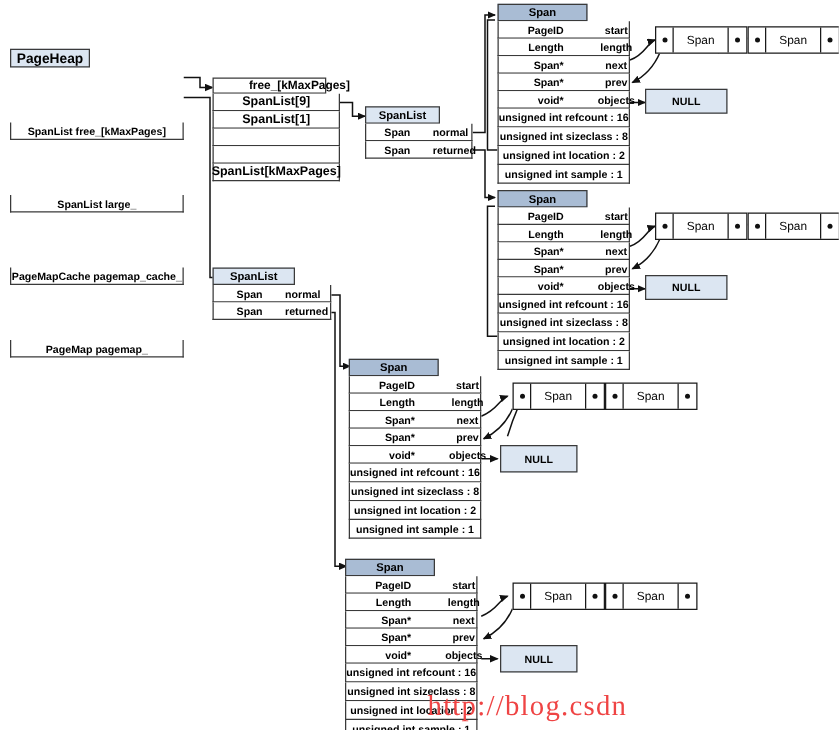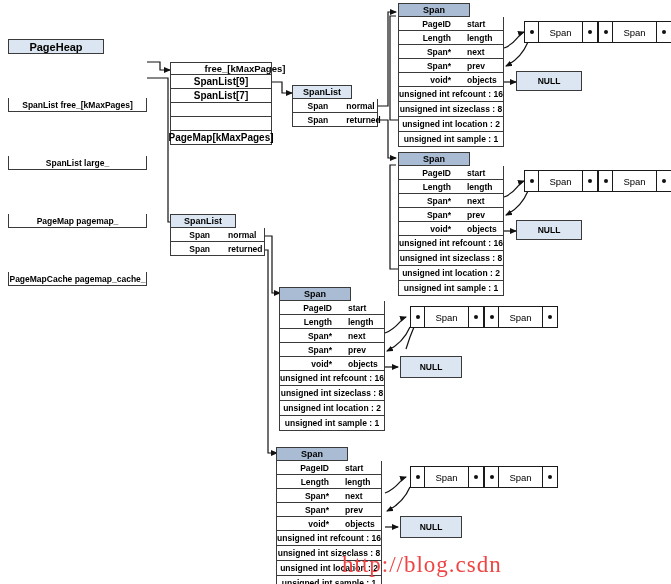--- a/index.html
+++ b/index.html
@@ -20,21 +20,21 @@
   }
   .hdr.blue{background:#a9bcd4;}
   .row{
     box-sizing:border-box;border:1px solid #3a3a3a;border-top:none;
     background:#ffffff;
     display:flex;align-items:center;
     font-size:8.5px;
     white-space:nowrap;
   }
   .row .k{flex:0 0 50%;text-align:right;padding-right:6px;font-weight:bold;}
-  .row .v{flex:0 0 50%;text-align:left;padding-left:10px;font-weight:bold;}
+  .row .v{flex:0 0 50%;text-align:center;padding-left:10px;font-weight:bold;}
   .row.full{justify-content:center;font-weight:bold;}
 
   
   .ph-hdr{font-size:11px;}
   .ph-row{font-size:8.5px;justify-content:center;font-weight:bold;margin-top:44px;}
 
   
   .fa-hdr{font-size:9.5px;font-weight:bold;background:#ffffff;}
   .fa-row{font-size:10px;justify-content:center;font-weight:bold;}
 
@@ -138,34 +138,34 @@
       <path d="M385,493 C398,488 400,479 406,477" marker-end="url(#ah)"></path>
       <path d="M410,487 C404,501 395,507 387,511" marker-end="url(#ah)"></path>
       <path d="M458,477 C468,469 478,471 484,476" marker-end="url(#ah)"></path>
       <path d="M482,483 C472,489 464,487 458,482" marker-end="url(#ah)"></path>
       <path d="M534,477 L548,473" marker-end="url(#ah)"></path>
       <path d="M385,527 L398,527" marker-end="url(#ah)"></path>
     </g>
   </svg>
 
   <div class="box" style="left:8px;top:39px;width:139px;">
-    <div class="hdr ph-hdr" style="width:96px;height:15px;">PageHeap</div>
+    <div class="hdr ph-hdr" style="width:64px;height:15px;">PageHeap</div>
     <div class="row ph-row" style="height:14px;">SpanList free_[kMaxPages]</div>
     <div class="row ph-row" style="height:14px;">SpanList large_</div>
+    <div class="row ph-row" style="height:14px;">PageMapCache pagemap_cache_</div>
     <div class="row ph-row" style="height:14px;">PageMap pagemap_</div>
-    <div class="row ph-row" style="height:14px;">PageMapCache pagemap_cache_</div>
   </div>
 
   <div class="box" style="left:170px;top:62px;width:102px;">
-    <div class="hdr fa-hdr" style="width:102px;height:13px;padding-left:48px;">free_[kMaxPages]</div>
+    <div class="hdr fa-hdr" style="width:91px;height:13px;padding-left:48px;">free_[kMaxPages]</div>
     <div class="row fa-row" style="height:14px;">SpanList[9]</div>
-    <div class="row fa-row" style="height:14px;">SpanList[7]</div>
+    <div class="row fa-row" style="height:14px;">SpanList[1]</div>
     <div class="row fa-row" style="height:14px;"></div>
     <div class="row fa-row" style="height:14px;"></div>
-    <div class="row fa-row" style="height:14px;">PageMap[kMaxPages]</div>
+    <div class="row fa-row" style="height:14px;">SpanList[kMaxPages]</div>
   </div>
 
   <div class="box" style="left:292px;top:85px;width:86px;">
     <div class="hdr sl-hdr" style="width:60px;height:14px;">SpanList</div>
     <div class="row sl-row" style="height:14px;">
       <span class="k">Span</span>
       <span class="v">normal</span>
     </div>
     <div class="row sl-row" style="height:14px;">
       <span class="k">Span</span>

